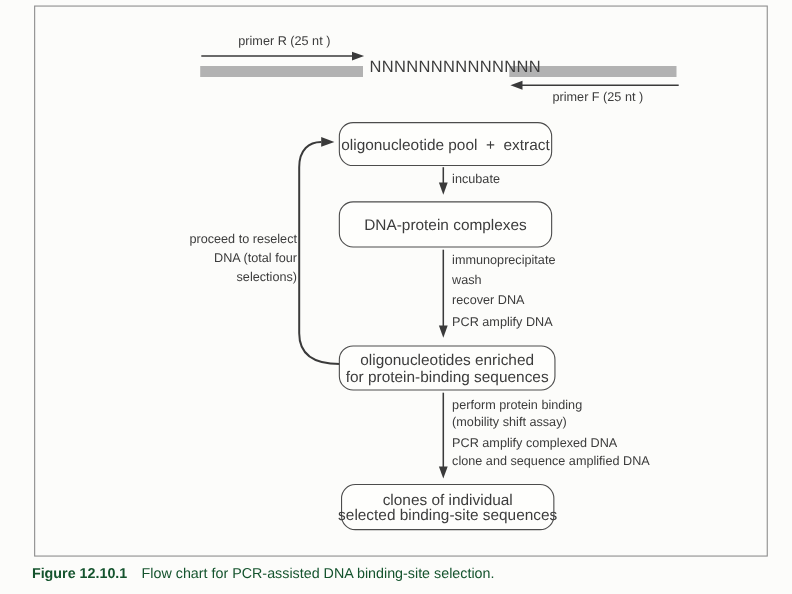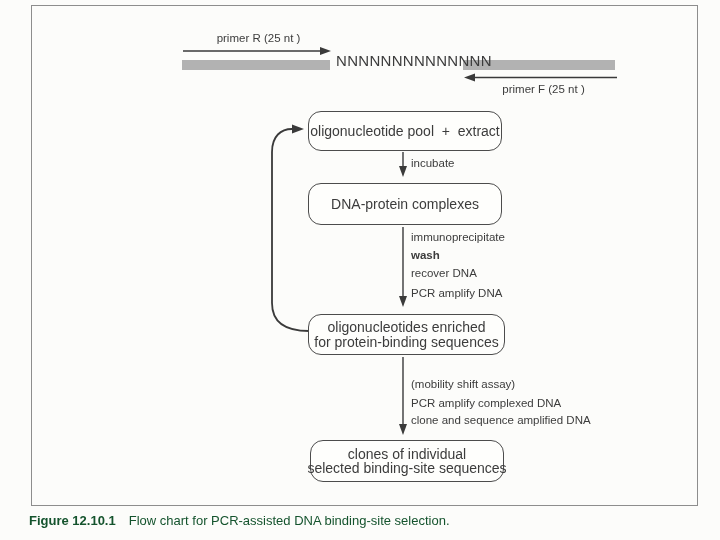--- a/index.html
+++ b/index.html
@@ -99,26 +99,32 @@
   </div>
 
   <div class="node" style="left:310px;top:440px;width:192px;height:40px;">
     <span>clones of individual</span>
     <span>selected binding-site sequences</span>
   </div>
 
   <div class="lbl" style="left:411px;top:156px;">incubate</div>
 
   <div class="lbl" style="left:411px;top:230px;">immunoprecipitate</div>
-  <div class="lbl" style="left:411px;top:248px;font-weight:bold;">wash</div>
+  <div class="lbl" style="left:411px;top:248px;">wash</div>
   <div class="lbl" style="left:411px;top:266px;">recover DNA</div>
   <div class="lbl" style="left:411px;top:286px;">PCR amplify DNA</div>
 
+  <div class="lbl" style="left:411px;top:362px;">perform protein binding</div>
   <div class="lbl" style="left:411px;top:377px;">(mobility shift assay)</div>
   <div class="lbl" style="left:411px;top:396px;">PCR amplify complexed DNA</div>
   <div class="lbl" style="left:411px;top:413px;">clone and sequence amplified DNA</div>
 
+  <div class="lbl looplbl" style="left:130px;top:210px;width:140px;">
+    <div>proceed to reselect</div>
+    <div>DNA (total four</div>
+    <div>selections)</div>
+  </div>
 
   <div class="caption">
     <span class="cb">Figure 12.10.1</span><span>Flow chart for PCR-assisted DNA binding-site selection.</span>
   </div>
 
 </div>
 
 </body></html>

